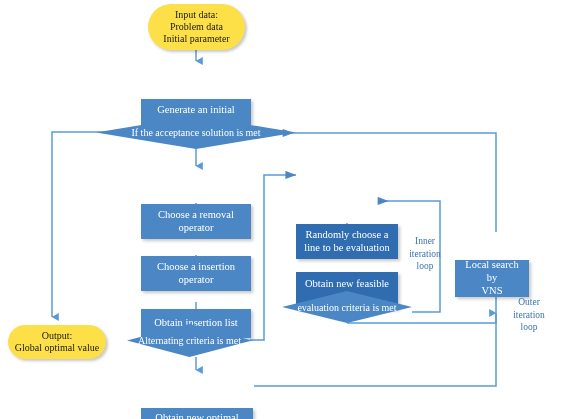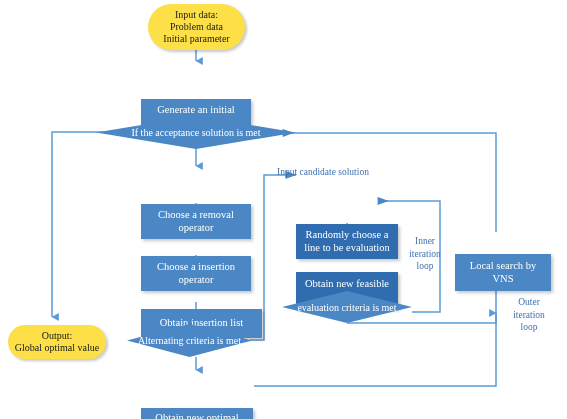--- a/index.html
+++ b/index.html
@@ -167,21 +167,21 @@
   <div class="node rect" style="left:141px; top:168px; width:110px; height:35px;">
     <span class="txt">Choose a removal
 operator</span>
   </div>
 
   <div class="node rect" style="left:141px; top:220px; width:110px; height:35px;">
     <span class="txt">Choose a insertion
 operator</span>
   </div>
 
-  <div class="node rect" style="left:141px; top:273px; width:121px; height:29px;">
+  <div class="node rect" style="left:141px; top:273px; width:110px; height:29px;">
     <span class="txt">Obtain  insertion list</span>
   </div>
 
   <div class="diamond-wrap" style="left:127px; top:324px; width:125px; height:33px;font-family:Liberation Serif, serif;">
     <svg width="125" height="33">
       <polygon points="62.5,0 125,16.5 62.5,33 0,16.5" fill="#4a87c4"></polygon>
     </svg>
     <div class="diamond-label">Alternating criteria is met</div>
   </div>
 
@@ -205,29 +205,26 @@
 solution</span>
   </div>
 
   <div class="diamond-wrap" style="left:282px; top:291px; width:130px; height:32px;">
     <svg width="130" height="32">
       <polygon points="65,0 130,16 65,32 0,16" fill="#4a87c4"></polygon>
     </svg>
     <div class="diamond-label">evaluation criteria is met</div>
   </div>
 
-  <div class="node rect" style="left:455px; top:218px; width:96px; height:37px;">
+  <div class="node rect" style="left:455px; top:224px; width:74px; height:37px;">
     <span class="txt">Local search by
 VNS</span>
   </div>
 
 
-  <div class="caption" style="left:258px; top:153px; width:130px;">
-    <span>Input candidate solution</span>
-  </div>
 
   <div class="caption" style="left:402px; top:222px; width:46px;">
     <span>Inner
 iteration
 loop</span>
   </div>
 
   <div class="caption" style="left:505px; top:283px; width:48px;">
     <span>Outer
 iteration

